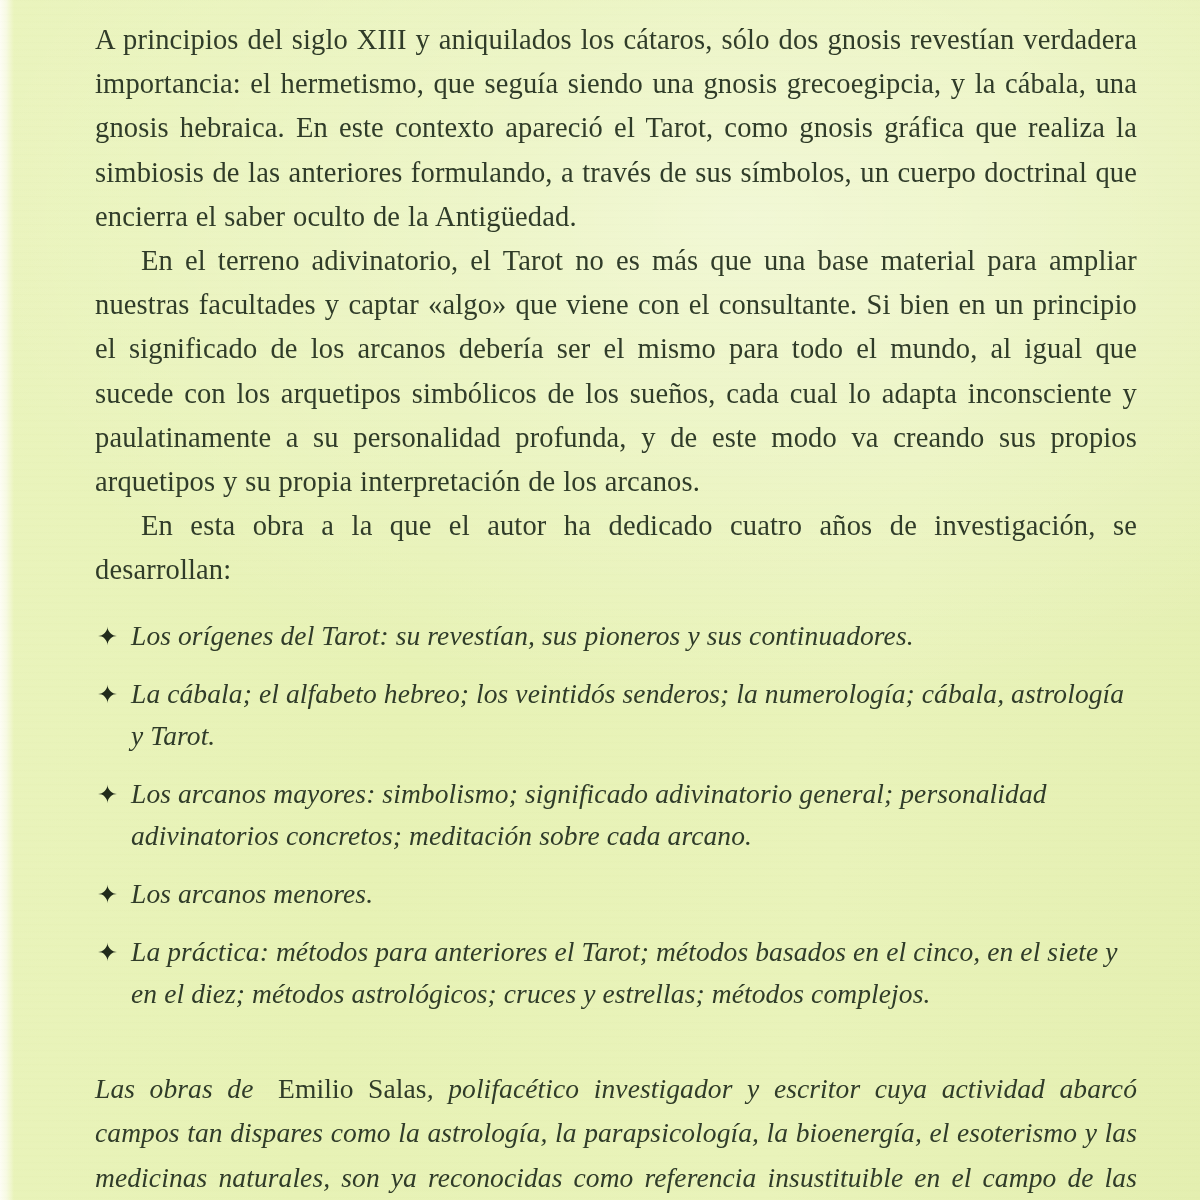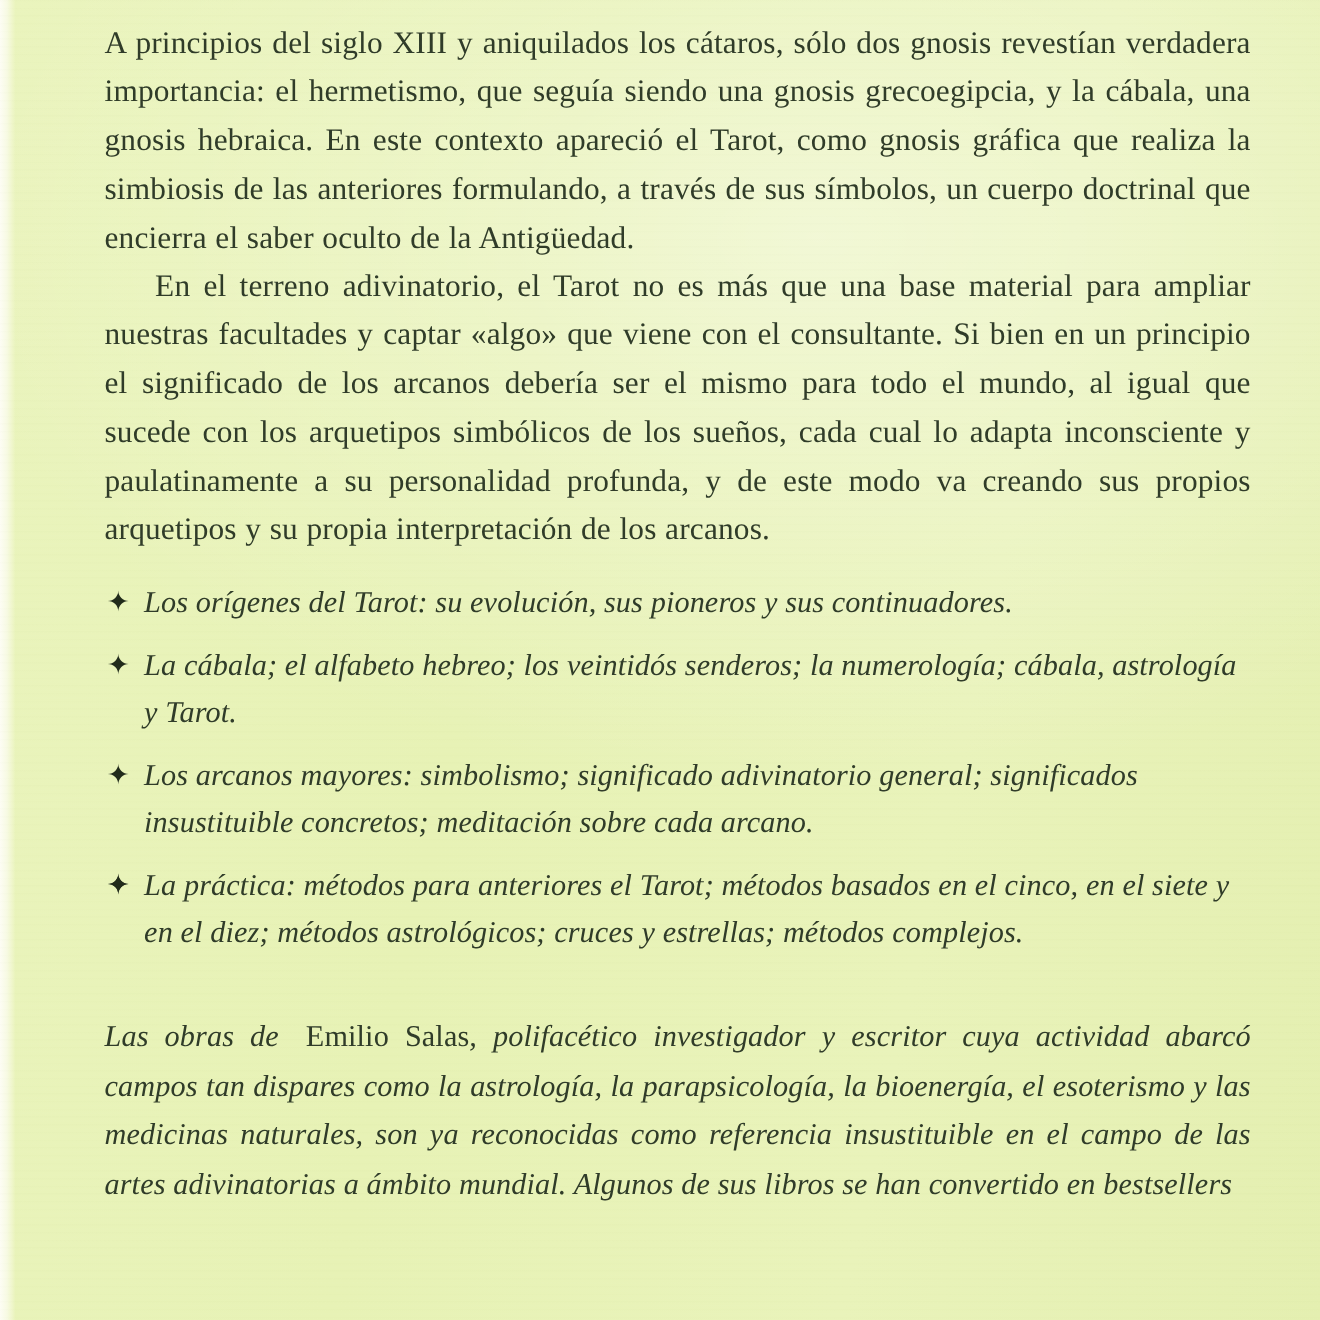--- a/index.html
+++ b/index.html
@@ -130,36 +130,38 @@
 
 <div id="page">
 
   <div id="paper-tone"></div>
   <div id="left-edge"></div>
 
   <div id="content">
 
     <p class="para first">A principios del siglo XIII y aniquilados los cátaros, sólo dos gnosis revestían verdadera importancia: el hermetismo, que seguía siendo una gnosis grecoegipcia, y la cábala, una gnosis hebraica. En este contexto apareció el Tarot, como gnosis gráfica que realiza la simbiosis de las anteriores formulando, a través de sus símbolos, un cuerpo doctrinal que encierra el saber oculto de la Antigüedad.</p>
     <p class="para">En el terreno adivinatorio, el Tarot no es más que una base material para ampliar nuestras facultades y captar «algo» que viene con el consultante. Si bien en un principio el significado de los arcanos debería ser el mismo para todo el mundo, al igual que sucede con los arquetipos simbólicos de los sueños, cada cual lo adapta inconsciente y paulatinamente a su personalidad profunda, y de este modo va creando sus propios arquetipos y su propia interpretación de los arcanos.</p>
+    <p class="para">En esta obra a la que el autor ha dedicado cuatro años de investigación, se desarrollan:</p>
 
     <ul class="bullets">
       <li>
         <span class="bullet-mark">✦</span>
-        <span>Los orígenes del Tarot: su evolución, sus pioneros y sus continuadores.</span>
+        <span>Los orígenes del Tarot: su revestían, sus pioneros y sus continuadores.</span>
       </li>
       <li>
         <span class="bullet-mark">✦</span>
         <span>La cábala; el alfabeto hebreo; los veintidós senderos; la numerología; cábala, astrología y Tarot.</span>
       </li>
       <li>
         <span class="bullet-mark">✦</span>
-        <span>Los arcanos mayores: simbolismo; significado adivinatorio general; significados insustituible concretos; meditación sobre cada arcano.</span>
+        <span>Los arcanos mayores: simbolismo; significado adivinatorio general; personalidad adivinatorios concretos; meditación sobre cada arcano.</span>
       </li>
       <li>
         <span class="bullet-mark">✦</span>
+        <span>Los arcanos menores.</span>
       </li>
       <li>
         <span class="bullet-mark">✦</span>
         <span>La práctica: métodos para anteriores el Tarot; métodos basados en el cinco, en el siete y en el diez; métodos astrológicos; cruces y estrellas; métodos complejos.</span>
       </li>
     </ul>
 
     <p id="blurb"><span>Las obras de </span><span class="roman">Emilio Salas</span><span>, polifacético investigador y escritor cuya actividad abarcó campos tan dispares como la astrología, la parapsicología, la bioenergía, el esoterismo y las medicinas naturales, son ya reconocidas como referencia insustituible en el campo de las artes adivinatorias a ámbito mundial. Algunos de sus libros se han convertido en bestsellers </span></p>
 
   </div>

